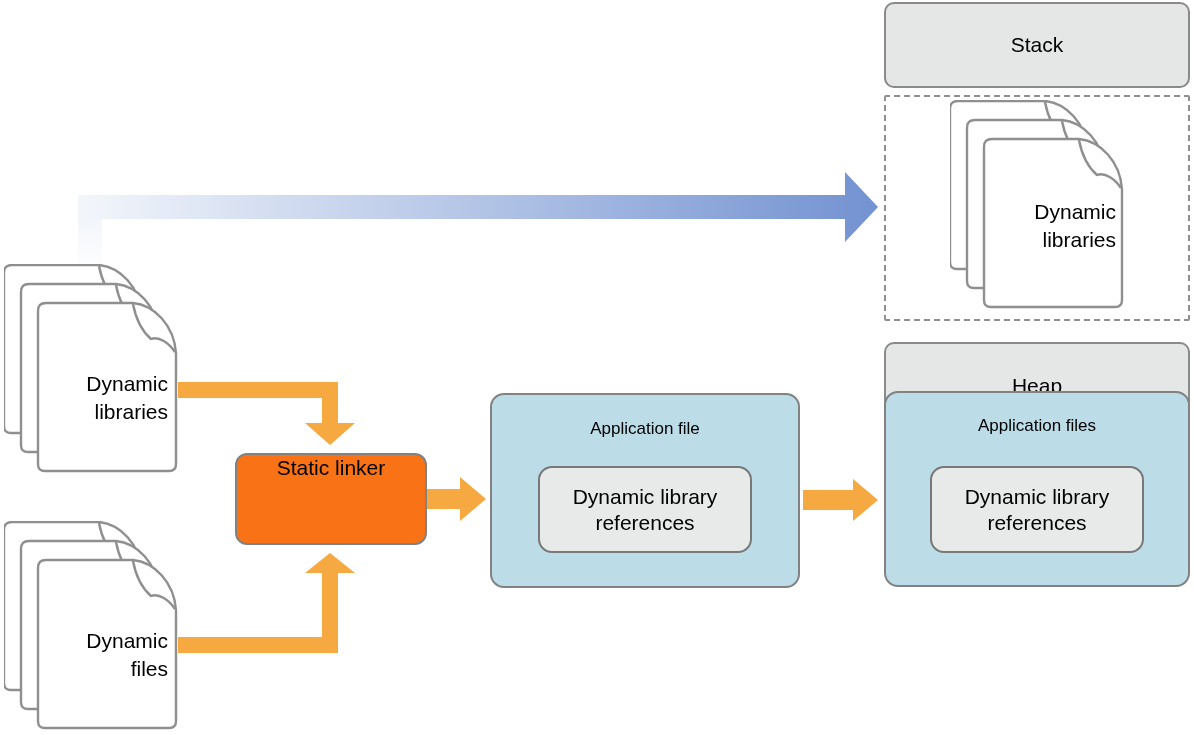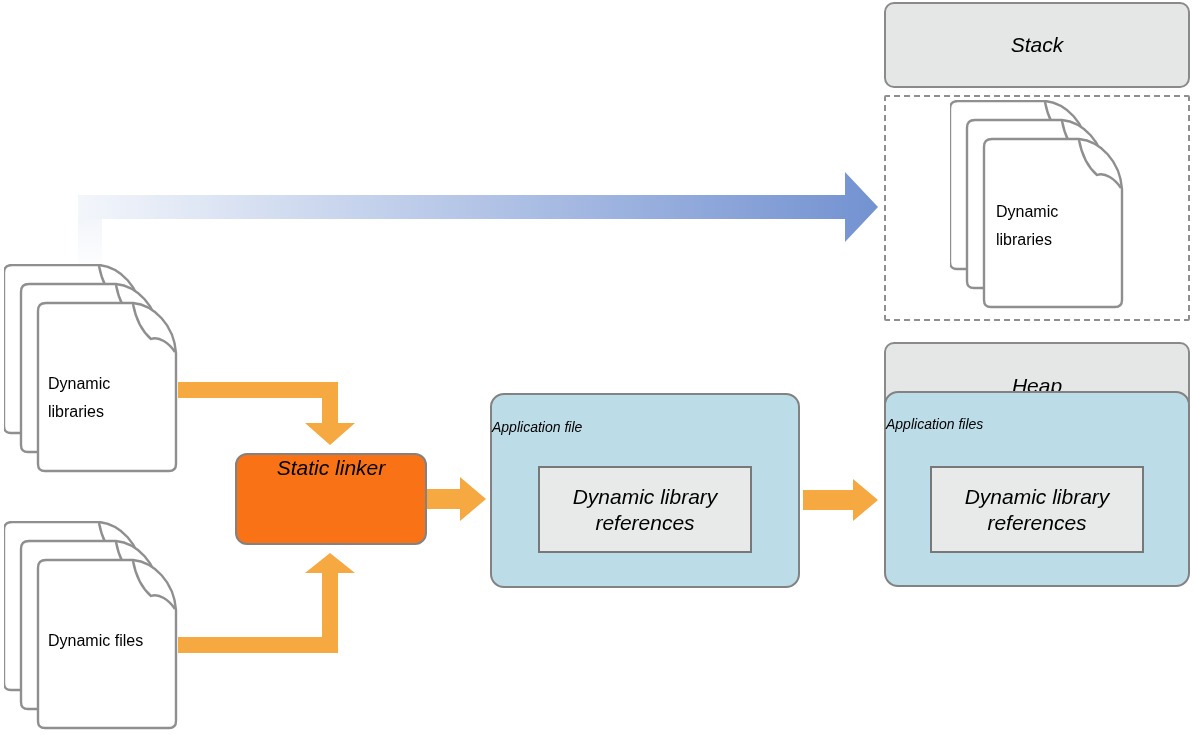--- a/index.html
+++ b/index.html
@@ -6,35 +6,35 @@
   #canvas{
     position:relative;width:1194px;height:735px;overflow:hidden;
     background:#ffffff;
     font-family:"Liberation Sans","DejaVu Sans",sans-serif;
     color:#000;
   }
   .abs{position:absolute;}
   svg{display:block;}
 
   
-  .box{position:absolute;box-sizing:border-box;font-style:italic;}
+  .box{position:absolute;box-sizing:border-box;}
   .gray-box{background:#e5e6e6;border:2px solid #8a8a8a;border-radius:10px;
             display:flex;align-items:center;justify-content:center;}
   .dashed-box{background:#ffffff;border:2px dashed #8f8f8f;border-radius:2px;}
   .blue-box{background:#bcdce8;border:2px solid #828282;border-radius:14px;}
   .salmon-box{background:#f97316;border:2px solid #828282;border-radius:12px;
               display:flex;align-items:flex-start;justify-content:center;}
-  .refs-box{background:#e8eaea;border:2px solid #787878;border-radius:0;
+  .refs-box{background:#e8eaea;border:2px solid #787878;border-radius:14px;
             display:flex;align-items:center;justify-content:center;text-align:center;}
 
   .title{font-size:21px;line-height:26px;}
-  .box-title{position:absolute;left:0;right:0;font-size:14px;}
+  .box-title{position:absolute;left:0;right:0;text-align:center;font-size:17px;}
 
   
-  .doc-label{position:absolute;text-align:left;font-size:16px;line-height:28px;}
+  .doc-label{position:absolute;text-align:right;font-size:21px;line-height:28px;}
 </style>
 </head>
 <body>
 
 <div id="canvas">
 
   <svg class="abs" style="left:0;top:0;" width="1194" height="735" viewBox="0 0 1194 735">
     <defs>
       <linearGradient id="gradH" gradientUnits="userSpaceOnUse" x1="78" y1="0" x2="878" y2="0">
         <stop offset="0" stop-color="#f3f6fb"></stop>

